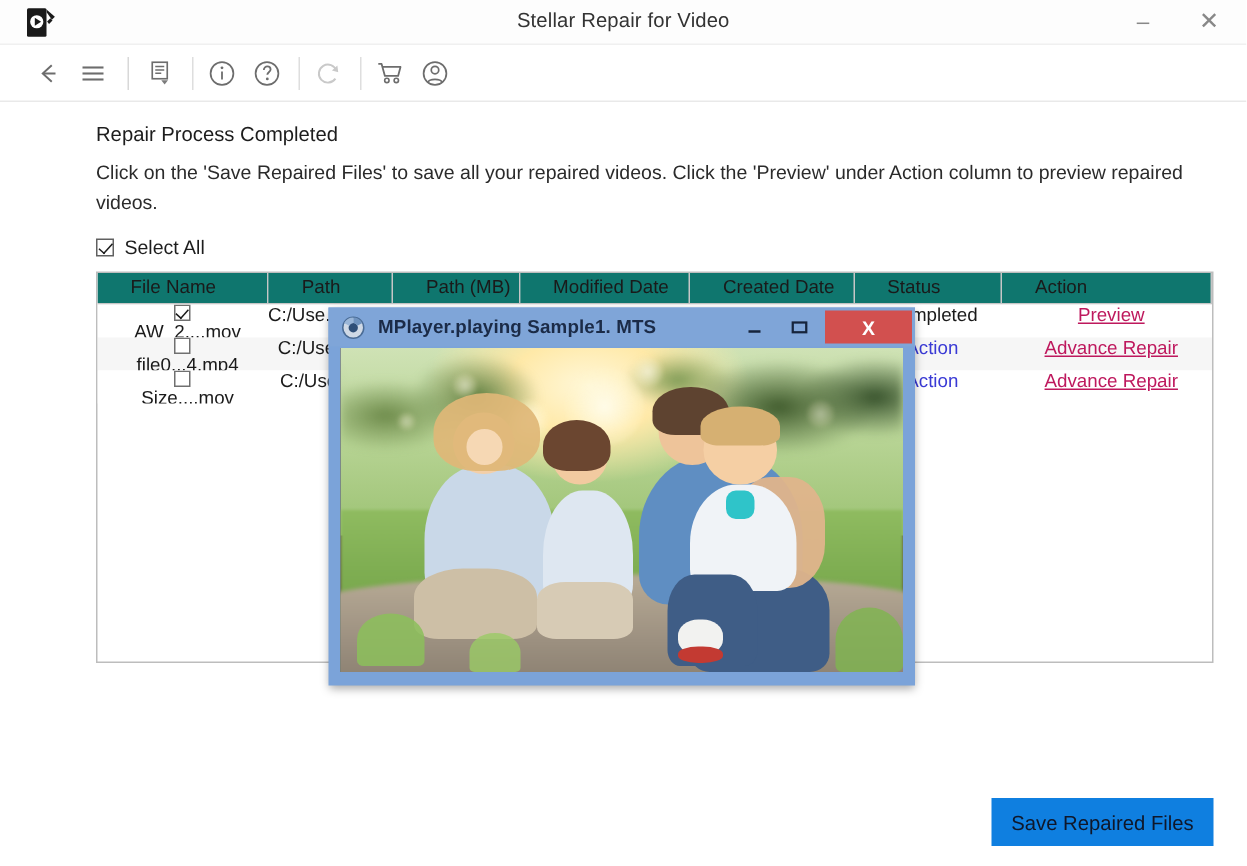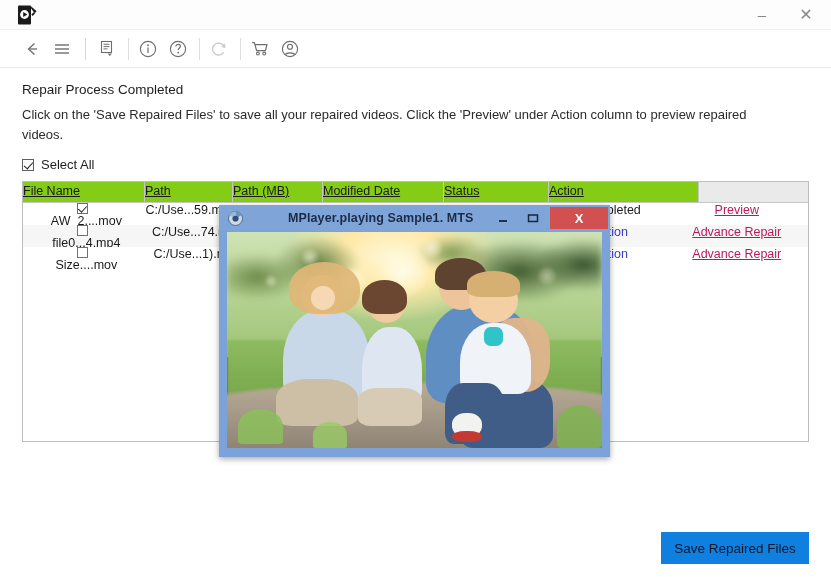--- a/index.html
+++ b/index.html
@@ -83,20 +83,21 @@
     margin: 0 7px;
   }
   .tb-sep.thin { margin: 0 5px; background:#dedede; }
 
   
   #content {
     position: relative;
     flex: 1 1 auto;
     padding: 0 22px;
     box-sizing: border-box;
+    margin-left: 42px;
   }
   #status-heading {
     font-size: 13.5px;
     color: #1d1d1d;
     margin-top: 14px;
   }
   #instruction-text {
     font-size: 13px;
     color: #2b2b2b;
     line-height: 20px;
@@ -143,26 +144,25 @@
   .tbl-header {
     display: flex;
     height: 20px;
     background: #eaeaea;
     border-bottom: 1px solid #c6c6c6;
     font-size: 12.5px;
     color: #1a1a1a;
   }
   .th {
     box-sizing: border-box;
-    padding: 2px 0 0 0;
+    padding: 2px 0 0 22px;
     border-right: 1px solid #c6c6c6;
-    background: #84cc16;
+    background: #0f766e;
     overflow: hidden;
     white-space: nowrap;
-    text-decoration: underline;
   }
   .tbl-row {
     display: flex;
     height: 22px;
     font-size: 12.5px;
     align-items: center;
     color: #1a1a1a;
     position: relative;
   }
   .tbl-row.odd { background: #ffffff; }
@@ -251,21 +251,20 @@
   #mplayer-icon {
     width: 17px; height: 17px;
     margin-right: 8px;
     flex: 0 0 17px;
   }
   #mplayer-title {
     font-size: 12.5px;
     color: #1b2b47;
     font-weight: bold;
     letter-spacing: .1px;
-    margin-left: 36px;
   }
   .mp-ctrl {
     position: absolute;
     top: 0; height: 26px;
     display: flex; align-items: center; justify-content: center;
     color: #16243c;
   }
   #mp-minimize { right: 94px; width: 26px; font-size: 14px; }
   #mp-maximize { right: 64px; width: 26px; }
   #mp-close {
@@ -330,20 +329,21 @@
   <div id="title-bar">
     <div id="app-logo">
       <svg width="24" height="24" viewBox="0 0 24 24">
         <rect x="2" y="2.5" width="13" height="19" rx="1" fill="#1a1a1a"></rect>
         <circle cx="8.5" cy="11.5" r="4.4" fill="#ffffff"></circle>
         <polygon points="7.2,8.9 11.4,11.5 7.2,14.1" fill="#1a1a1a"></polygon>
         <path d="M15 3.3 L20.6 8.2 L18.6 10.2 L15.2 5.4 Z" fill="#1a1a1a"></path>
         <path d="M15.4 11.4 L17.6 9.2 L19 10.6 L16.7 13 Z" fill="#1a1a1a"></path>
       </svg>
     </div>
+    <div id="title-text">Stellar Repair for Video</div>
     <div class="win-btn" id="win-minimize">–</div>
     <div class="win-btn" id="win-close">✕</div>
   </div>
 
   <div id="toolbar">
     <div class="tb-icon">
       <svg width="18" height="18" viewBox="0 0 18 18">
         <path d="M11.5 3.5 L5.5 9 L11.5 14.5" fill="none" stroke="#6d6d6d" stroke-width="1.3"></path>
         <line x1="5.7" y1="9" x2="14" y2="9" stroke="#6d6d6d" stroke-width="1.3"></line>
       </svg>
@@ -414,20 +414,21 @@
       <span>Select All</span>
     </div>
 
     <div id="file-table">
 
       <div class="tbl-header">
         <div class="th c-name">File Name</div>
         <div class="th c-path">Path</div>
         <div class="th c-size">Path (MB)</div>
         <div class="th c-mod">Modified Date</div>
+        <div class="th c-cre">Created Date</div>
         <div class="th c-status">Status</div>
         <div class="th c-action">Action</div>
       </div>
 
       <div class="tbl-row odd">
         <div class="td c-name">
           <span class="row-cb checked"></span>
           <span>AW_2....mov</span>
         </div>
         <div class="td c-path">C:/Use...59.mov</div>

